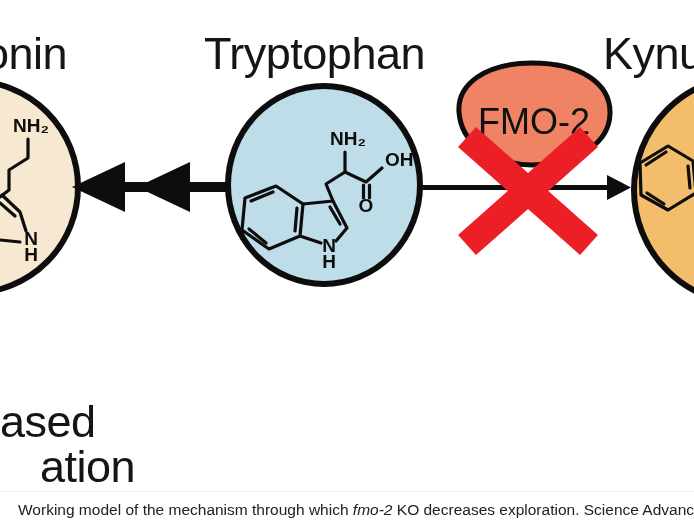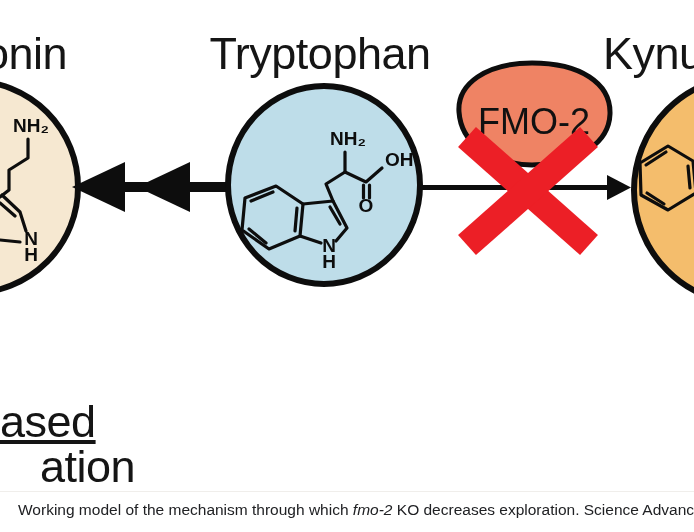--- a/index.html
+++ b/index.html
@@ -4,24 +4,24 @@
 <style>
   html,body{margin:0;padding:0;background:#ffffff;}
   #stage{
     position:relative;width:694px;height:532px;overflow:hidden;
     background:#ffffff;font-family:"Liberation Sans",sans-serif;
   }
   .big-label{
     position:absolute;color:#151515;font-size:45px;line-height:1;
     letter-spacing:-0.5px;white-space:nowrap;
   }
-  #label-tryptophan{left:204px;top:31px;width:232px;text-align:center;}
+  #label-tryptophan{left:204px;top:31px;width:232px;text-align:left;}
   #label-serotonin{left:-16px;top:31px;}
   #label-kynurenine{left:603px;top:31px;}
-  #outcome-line1{left:0px;top:399px;text-decoration:underline;}
+  #outcome-line1{left:0px;top:399px;}
   #outcome-line2{left:0px;top:444px;margin-left:40px;}
   #diagram-svg{position:absolute;left:0;top:0;}
   .struct{stroke:#0d0d0d;stroke-width:3.2;fill:none;stroke-linecap:round;stroke-linejoin:round;}
   .mol-label{
     font-family:"Liberation Sans",sans-serif;font-weight:bold;
     font-size:19px;fill:#0d0d0d;
   }
   #caption-divider{
     position:absolute;left:0;top:491px;width:694px;height:1px;
     background:#f0eeeb;

